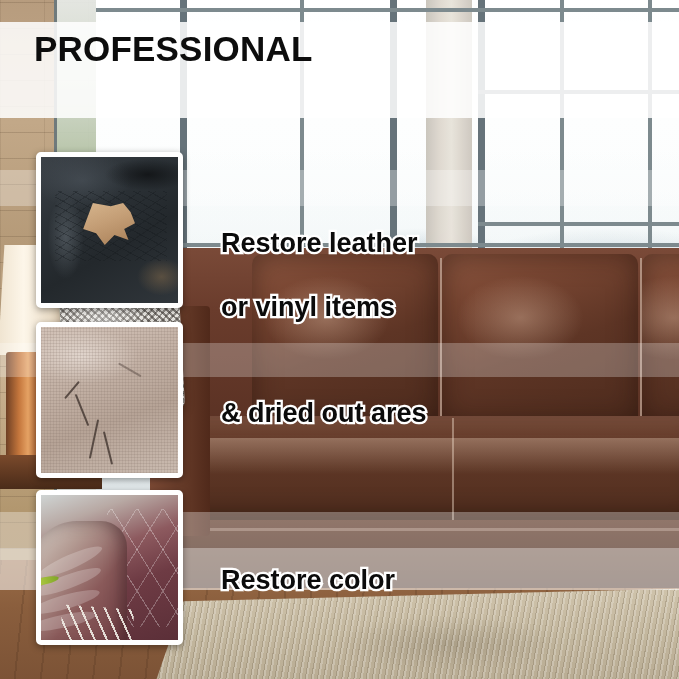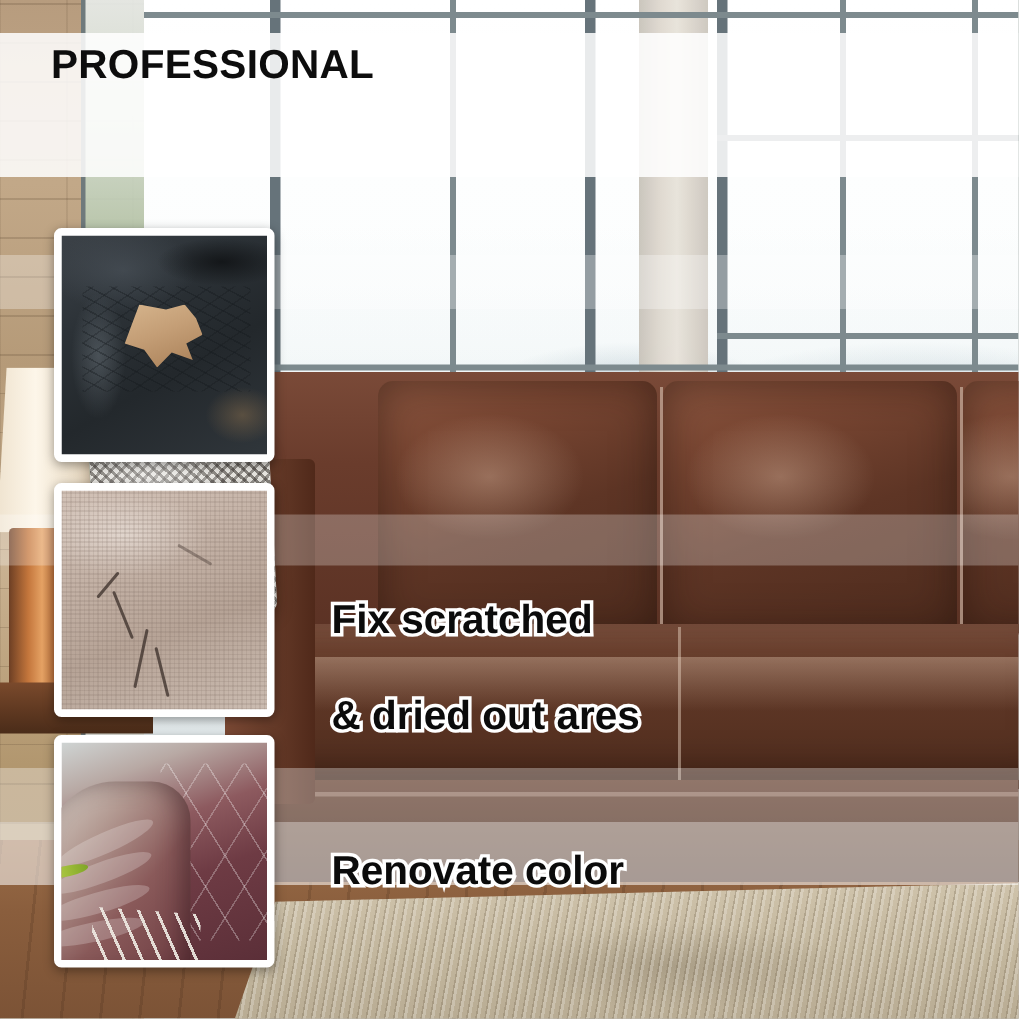--- a/index.html
+++ b/index.html
@@ -193,21 +193,21 @@
   .band{ position:absolute; left:0; right:0; background:rgba(255,255,255,.80); }
   .band.b-title{ top:22px; height:96px; background:rgba(255,255,255,.86); }
   .band.b-one  { top:170px; height:36px; background:rgba(255,255,255,.30); }
   .band.b-two  { top:343px; height:34px; background:rgba(255,255,255,.26); }
   .band.b-three{ top:512px; height:36px; background:rgba(255,255,255,.32); }
   .band.b-bottom{ top:548px; height:42px; background:rgba(255,255,255,.55); }
 
   
   .headline{
     position:absolute; left:34px; top:26px; width:500px;
-    font-size:27px; line-height:1.32; font-weight:700;
+    font-size:35px; line-height:1.32; font-weight:700;
     color:#0d0d0d; letter-spacing:.2px;
   }
   .feature-text{
     position:absolute;
     font-size:27px; line-height:1.18; font-weight:700;
     color:#0b0b0b;
     -webkit-text-stroke:4.5px #ffffff;
     paint-order:stroke fill;
     white-space:pre-line;
   }
@@ -367,47 +367,50 @@
     <div>PROFESSIONAL</div>
   </div>
 
   <div class="thumb t1">
     <div class="inner">
       <div class="leather-dark"></div>
       <div class="crackweb"></div>
       <div class="peel"></div>
     </div>
   </div>
+  <div class="feature-text ft-1">
+    <div>Restore leather</div>
+    <div>or vinyl items</div>
+  </div>
 
   <div class="thumb t2">
     <div class="inner">
       <div class="leather-pale"></div>
       <div class="crack-line cl1"></div>
       <div class="crack-line cl2"></div>
       <div class="crack-line cl3"></div>
       <div class="crack-line cl4"></div>
       <div class="crack-line cl5"></div>
     </div>
   </div>
   <div class="feature-text ft-2">
-    <div>Fix scratched</div>
     <div>&amp; dried out ares</div>
   </div>
 
   <div class="thumb t3">
     <div class="inner">
       <div class="chester"></div>
       <div class="tufts"></div>
       <div class="chester-arm">
         <div class="roll r1"></div>
         <div class="roll r2"></div>
         <div class="roll r3"></div>
         <div class="roll r4"></div>
       </div>
       <div class="studs"></div>
       <div class="leaf"></div>
     </div>
   </div>
   <div class="feature-text ft-3">
-    <div>Renovate color</div>
+    <div>Restore color</div>
   </div>
 
 </div>
 
 </body></html>

